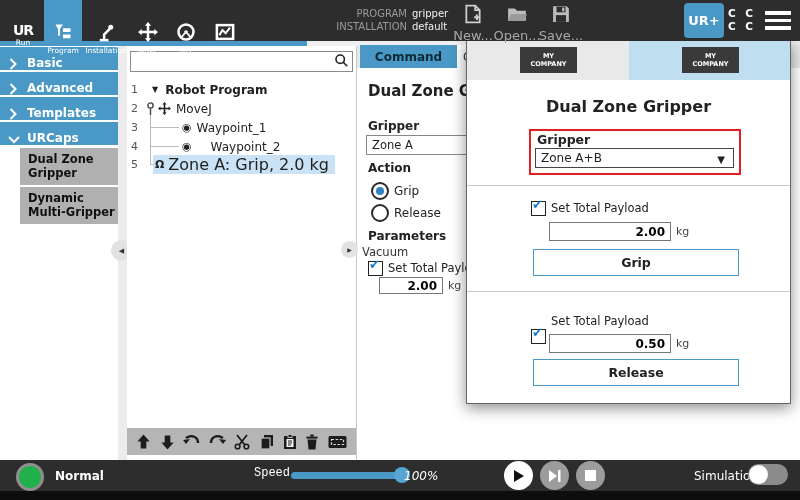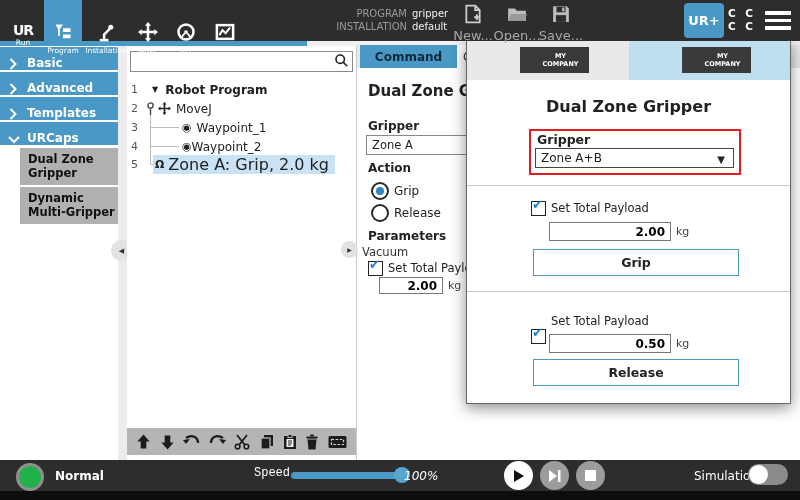--- a/index.html
+++ b/index.html
@@ -49,21 +49,21 @@
   .selectbox{border:1px solid #888;background:#fff;font-size:11.5px;display:flex;align-items:center;padding-left:5px;box-sizing:border-box;cursor:pointer;}
   .radio{width:14px;height:14px;border:2px solid #2a2a2a;border-radius:50%;background:#fff;display:flex;align-items:center;justify-content:center;box-sizing:content-box;cursor:pointer;}
   .radio .dot{width:8px;height:8px;border-radius:50%;background:#2e86c1;}
   .checkbox{width:13px;height:13px;border:1.5px solid #222;background:#fff;position:relative;cursor:pointer;}
   .checkbox .mark{position:absolute;left:0px;top:-5px;color:#1d7fd1;font-size:13px;font-weight:bold;}
   .numinput{border:1px solid #777;background:#fff;text-align:right;font-weight:bold;font-size:12px;font-family:inherit;box-sizing:border-box;padding-right:5px;}
   .unit{font-size:11px;color:#444;}
   
   #overlay{position:absolute;left:466px;top:40px;width:325px;height:364px;background:#fff;border:1px solid #666;box-shadow:0 4px 14px rgba(0,0,0,0.45);z-index:40;box-sizing:border-box;}
   .ov-tab{position:absolute;top:0;height:39px;}
-  .company-badge{position:absolute;top:6px;width:57px;height:26px;background:#3a3a3a;color:#fff;font-size:6.5px;font-weight:bold;line-height:8px;display:flex;align-items:center;justify-content:center;text-align:center;cursor:pointer;padding-left:12px;}
+  .company-badge{position:absolute;top:6px;width:57px;height:26px;background:#3a3a3a;color:#fff;font-size:6.5px;font-weight:bold;line-height:8px;display:flex;align-items:center;justify-content:center;text-align:center;cursor:pointer;}
   .company-badge div{width:46px;}
   .ov-divider{position:absolute;left:0;width:323px;height:1px;background:#c9c9c9;}
   .actionbtn{position:absolute;left:66px;width:206px;height:27px;background:#fff;border:1.5px solid #4a98c5;font-weight:bold;font-size:12.5px;display:flex;align-items:center;justify-content:center;cursor:pointer;box-sizing:border-box;}
   
   #footer{position:absolute;left:0;top:460px;width:800px;height:31px;background:#2d2d2d;}
   #bottom-black{position:absolute;left:0;top:491px;width:800px;height:9px;background:#0d0d0d;}
   .ftext{position:absolute;color:#fff;font-size:12px;}
   .fcircle{position:absolute;width:29px;height:29px;border-radius:50%;display:flex;align-items:center;justify-content:center;cursor:pointer;}
 </style>
 </head>
@@ -226,21 +226,21 @@
     <span style="margin-left:5px;">MoveJ</span>
   </div>
   <div class="trow" style="top:118px;">
     <span class="tnum">3</span>
     <span style="margin-left:37px;font-size:11px;">◉</span>
     <span style="margin-left:5px;">Waypoint_1</span>
   </div>
   <div class="trow" style="top:137px;">
     <span class="tnum">4</span>
     <span style="margin-left:37px;font-size:11px;">◉</span>
-    <span style="margin-left:0;">Waypoint_2</span>
+    <span style="margin-left:19px;">Waypoint_2</span>
   </div>
   <div class="trow" style="top:155px;">
     <span class="tnum">5</span>
     <span class="hl" style="margin-left:8px;">
       <span style="font-size:11px;font-weight:bold;">Ω</span>
       <span style="margin-left:4px;font-size:16px;">Zone A: Grip, 2.0 kg</span>
     </span>
   </div>
 
   <div id="tree-toolbar">

